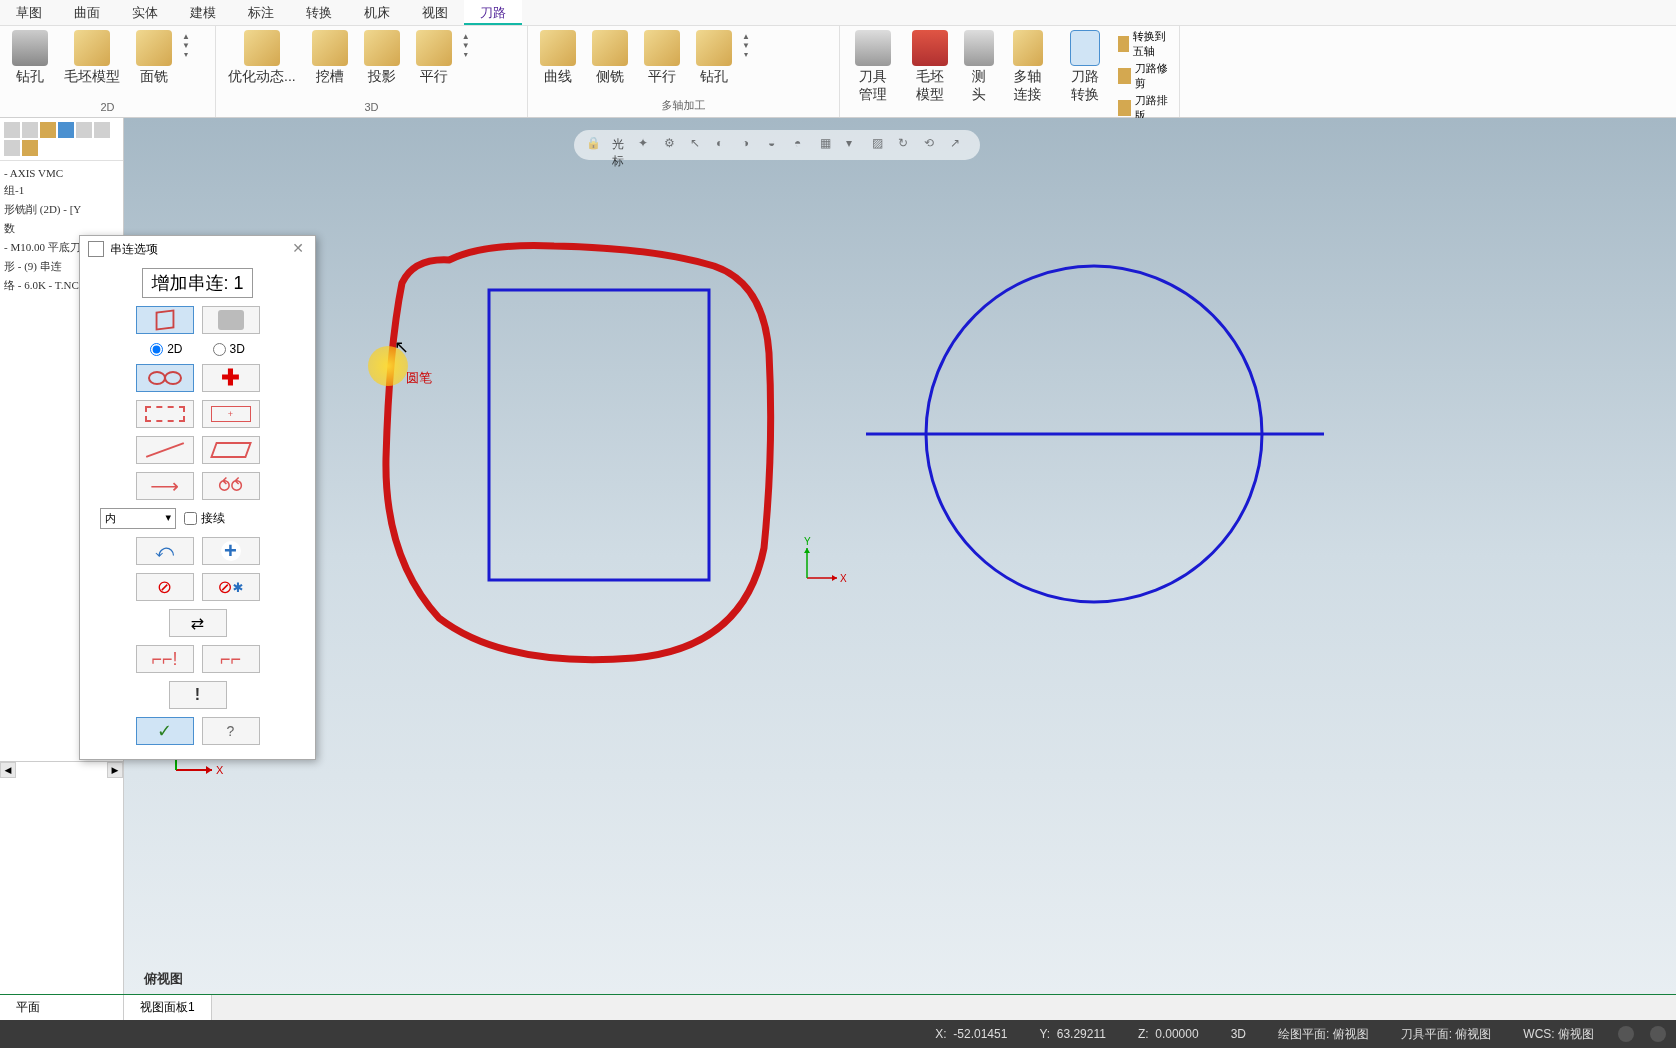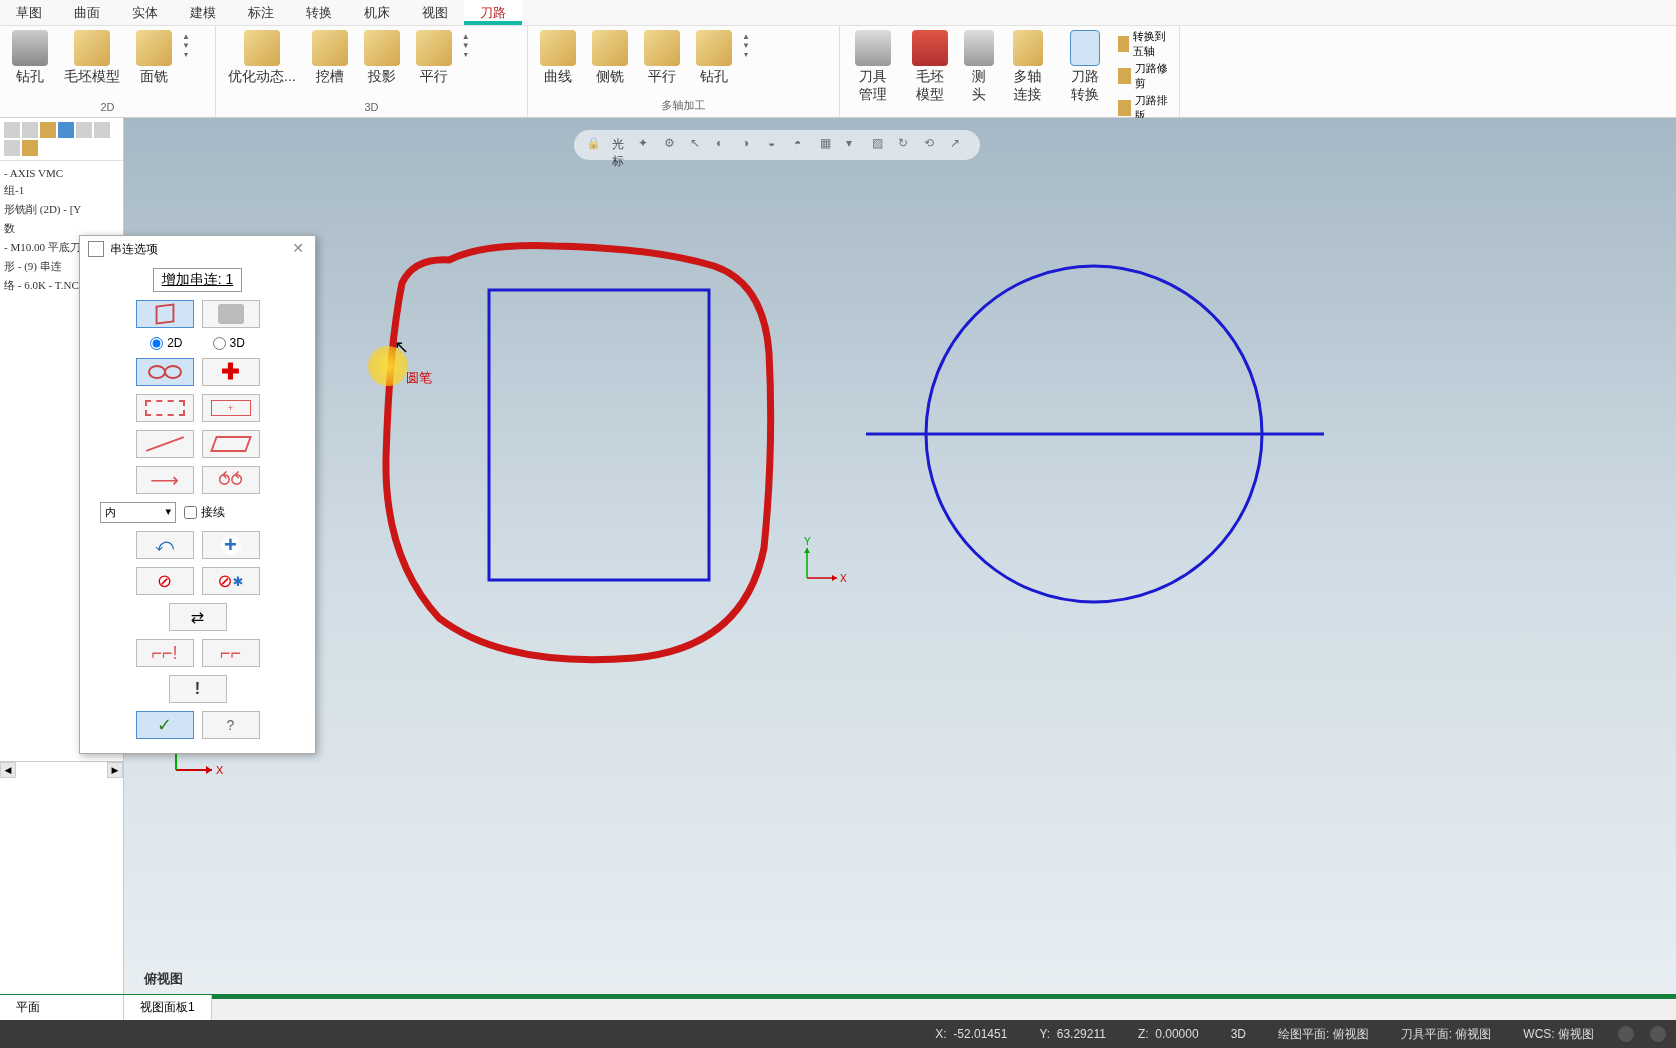--- a/index.html
+++ b/index.html
@@ -1,21 +1,21 @@
 <!DOCTYPE html>
 <html><head>
   <meta charset="utf-8">
   <style>
     * { box-sizing: border-box; margin: 0; padding: 0; }
     body { font-family: 'Microsoft YaHei', Arial, sans-serif; font-size: 12px; background: #f0f0f0; overflow: hidden; width: 1676px; height: 1048px; }
     
     
     .menu-bar { display: flex; background: #f8f8f8; border-bottom: 1px solid #e0e0e0; height: 26px; }
     .menu-tab { padding: 4px 16px; cursor: pointer; font-size: 13px; color: #333; }
-    .menu-tab.active { background: #fff; border-bottom: 4px solid #14b8a6; color: #b91c1c; }
+    .menu-tab.active { background: #fff; border-bottom: 2px solid #14b8a6; color: #4c1d95; }
     
     
     .ribbon { display: flex; background: #fcfcfc; border-bottom: 1px solid #d0d0d0; height: 92px; }
     .ribbon-group { border-right: 1px solid #e0e0e0; display: flex; flex-direction: column; padding: 2px 4px; }
     .ribbon-buttons { display: flex; flex: 1; align-items: flex-start; }
     .ribbon-btn { display: flex; flex-direction: column; align-items: center; padding: 2px 8px; cursor: pointer; min-width: 50px; }
     .ribbon-btn-icon { width: 36px; height: 36px; background: linear-gradient(135deg, #f0d890, #d4a850); border-radius: 4px; margin-bottom: 2px; }
     .ribbon-btn-label { font-size: 14px; color: #333; text-align: center; }
     .ribbon-btn-small { display: flex; align-items: center; padding: 1px 4px; cursor: pointer; font-size: 11px; }
     .ribbon-btn-small-icon { width: 16px; height: 16px; margin-right: 4px; }
@@ -41,40 +41,40 @@
     
     .float-toolbar { position: absolute; top: 12px; left: 450px; background: rgba(255,255,255,0.6); border-radius: 20px; padding: 6px 12px; display: flex; gap: 8px; align-items: center; }
     .float-tool { width: 18px; height: 18px; opacity: 0.5; cursor: pointer; }
     
     
     .dialog { position: absolute; left: 79px; top: 117px; width: 237px; background: #fff; border: 1px solid #aaa; box-shadow: 2px 2px 8px rgba(0,0,0,0.3); z-index: 100; }
     .dialog-title { display: flex; align-items: center; padding: 4px 8px; background: #fff; font-size: 12px; }
     .dialog-title-icon { width: 16px; height: 16px; border: 1px solid #888; margin-right: 6px; }
     .dialog-close { margin-left: auto; width: 18px; height: 18px; cursor: pointer; color: #888; text-align: center; font-size: 14px; }
     .dialog-body { padding: 6px 10px; }
-    .chain-counter { border: 1px solid #999; padding: 2px 8px; font-size: 14px; width: fit-content; margin: 0 auto 8px; text-decoration: underline; }
+    .chain-counter { border: 1px solid #999; padding: 2px 8px; font-size: 18px; width: fit-content; margin: 0 auto 8px; }
     .dialog-row { display: flex; justify-content: center; gap: 8px; margin-bottom: 8px; }
     .dialog-btn { width: 58px; height: 28px; border: 1px solid #bbb; background: #f5f5f5; cursor: pointer; display: flex; align-items: center; justify-content: center; }
     .dialog-btn.selected { background: #d0e4f5; border: 1.5px solid #4a90d0; }
     .radio-row { display: flex; justify-content: center; gap: 30px; margin-bottom: 8px; }
     .radio-item { display: flex; align-items: center; gap: 4px; font-size: 12px; }
     .select-row { display: flex; align-items: center; gap: 8px; margin-bottom: 8px; padding: 0 10px; }
     .select-box { border: 1px solid #999; padding: 2px 4px; width: 76px; font-size: 11px; display: flex; justify-content: space-between; }
     .checkbox-item { display: flex; align-items: center; gap: 4px; font-size: 12px; }
     .ok-btn { color: #2a8020; font-size: 18px; }
     .help-btn { color: #666; font-size: 14px; }
     
     
     .canvas-svg { width: 100%; height: 100%; }
     
     
     .viewport-label { position: absolute; bottom: 6px; left: 20px; font-size: 13px; font-weight: bold; color: #333; }
     
     
-    .bottom-tabs { display: flex; background: #f0f0f0; border-top: 5px solid #15803d; height: 26px; align-items: flex-end; }
+    .bottom-tabs { display: flex; background: #f0f0f0; border-top: 1px solid #15803d; height: 26px; align-items: center; }
     .bottom-tab { padding: 4px 16px; font-size: 12px; border-right: 1px solid #ccc; cursor: pointer; background: #fff; }
     
     
     .status-bar { display: flex; background: #3a3a3a; color: #ddd; height: 28px; align-items: center; padding: 0 10px; font-size: 12px; justify-content: flex-end; gap: 16px; }
     .status-item { padding: 0 8px; }
     .status-icon { width: 16px; height: 16px; border-radius: 50%; background: #555; }
     
     
     .cursor-highlight { position: absolute; width: 40px; height: 40px; background: radial-gradient(circle, rgba(255,220,50,0.95), rgba(255,200,0,0.5)); border-radius: 50%; pointer-events: none; z-index: 50; }
     .cursor-arrow { position: absolute; z-index: 51; pointer-events: none; font-size: 18px; color: #000; }

